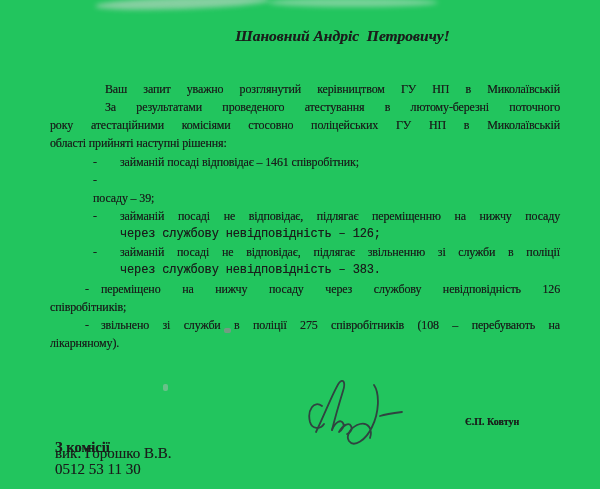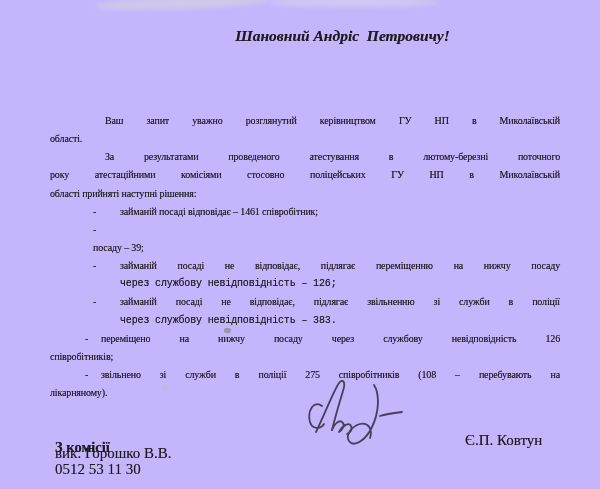--- a/index.html
+++ b/index.html
@@ -2,62 +2,61 @@
 <html><head>
 <meta charset="utf-8">
 <style>
   html,body{margin:0;padding:0;}
   body{
     width:600px;height:489px;overflow:hidden;position:relative;
     background:#ffffff;
     font-family:"Liberation Serif","DejaVu Serif",serif;
     color:#1c1c1c;
   }
-  .page{position:absolute;inset:0;background:#c4b5fd;}
+  .page{position:absolute;inset:0;background:#22c55e;}
   
   .smudge{position:absolute;border-radius:50%;filter:blur(2.5px);pointer-events:none;}
   .sm1{left:95px;top:-3px;width:175px;height:12px;background:#d9d9d9;opacity:.55;transform:rotate(-2deg);}
   .sm2{left:268px;top:-2px;width:170px;height:9px;background:#e2e2e2;opacity:.45;}
   .speck{position:absolute;filter:blur(.6px);pointer-events:none;}
   .sp1{left:224px;top:328px;width:7px;height:5px;background:#8f8f8f;opacity:.75;border-radius:2px;}
   .sp2{left:163px;top:384px;width:5px;height:7px;background:#bdbdbd;opacity:.45;border-radius:2px;}
   
   .greeting{
     position:absolute;left:85px;width:515px;top:27px;
     text-align:center;font-weight:bold;font-style:italic;
     font-size:15.5px;white-space:pre-wrap;
     text-shadow:0 0 .4px rgba(0,0,0,.5);
   }
   
   .body{
     position:absolute;left:50px;right:40px;top:80px;
-    font-size:10px;line-height:18.15px;letter-spacing:-0.15px;
+    font-size:12px;line-height:18.15px;letter-spacing:-0.15px;
     text-shadow:0 0 .4px rgba(0,0,0,.5);
-    margin-top:32px;
   }
   .ln{height:18.15px;}
   .just{text-align:justify;text-align-last:justify;}
   .p-ind{text-indent:55px;}
   .ind43{padding-left:43px;}
   .ind70{padding-left:70px;font-family:Liberation Mono, monospace;}
   .li{display:flex;padding-left:43px;}
   .li2{display:flex;padding-left:35px;}
   .dash{width:27px;flex:none;}
   .dash2{width:16px;flex:none;}
   .lt{flex:1;}
   .full{text-align:justify;text-align-last:justify;}
   
   .closing{
     position:absolute;left:55px;top:395px;
     font-weight:bold;font-size:14.5px;line-height:21px;
     white-space:pre-wrap;text-shadow:0 0 .4px rgba(0,0,0,.5);
   }
   .sig-name{
-    position:absolute;left:465px;top:432px;
-    font-weight:normal;font-size:15px;
+    position:absolute;left:465px;top:416px;
+    font-weight:bold;font-size:10px;
     text-shadow:0 0 .4px rgba(0,0,0,.5);
   }
   .sig-svg{position:absolute;left:298px;top:378px;width:132px;height:74px;opacity:.88;}
   
   .footer{
     position:absolute;left:55px;top:446px;
     font-size:15px;line-height:15.8px;
     text-shadow:0 0 .3px rgba(0,0,0,.45);
   }
 </style>
@@ -68,21 +67,20 @@
 
   <div class="smudge sm1"></div>
   <div class="smudge sm2"></div>
   <div class="speck sp1"></div>
   <div class="speck sp2"></div>
 
   <div class="greeting">Шановний Андріс  Петровичу!</div>
 
   <div class="body">
     <div class="ln p-ind just">Ваш запит уважно розглянутий керівництвом ГУ НП в Миколаївській</div>
-    <div class="ln">області.</div>
     <div class="ln p-ind just">За результатами проведеного атестування в лютому-березні поточного</div>
     <div class="ln just">року атестаційними комісіями стосовно поліцейських ГУ НП в Миколаївській</div>
     <div class="ln">області прийняті наступні рішення:</div>
 
     <div class="ln li">
       <span class="dash">-</span>
       <span class="lt">займаній посаді відповідає – 1461 співробітник;</span>
     </div>
     <div class="ln li">
       <span class="dash">-</span>

